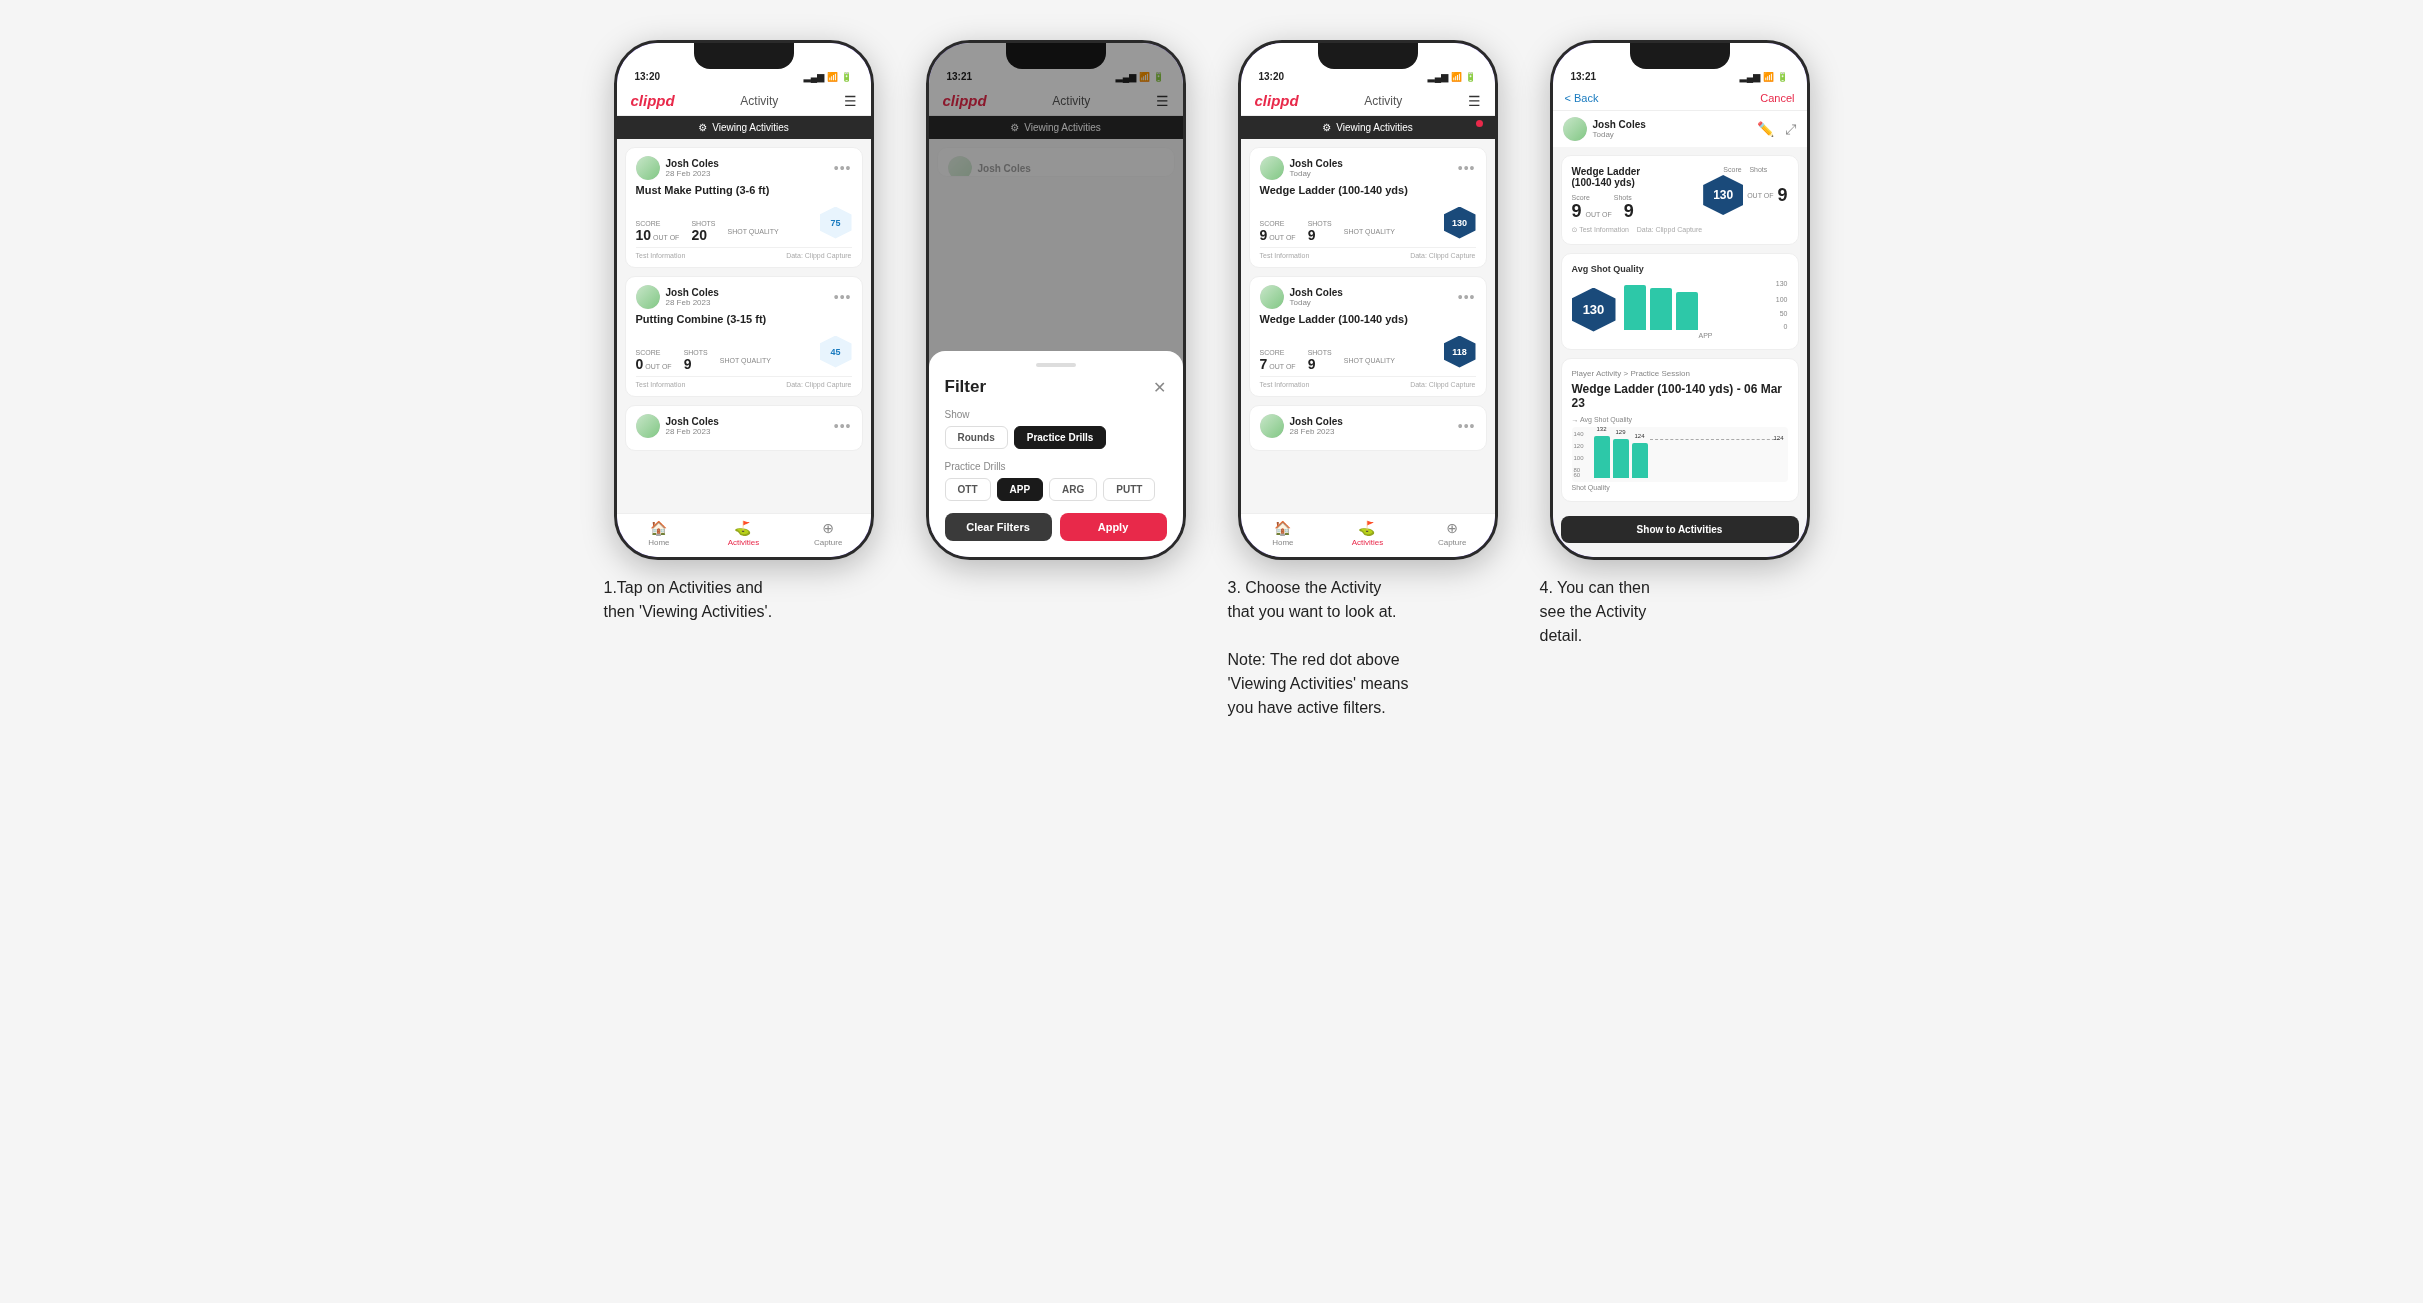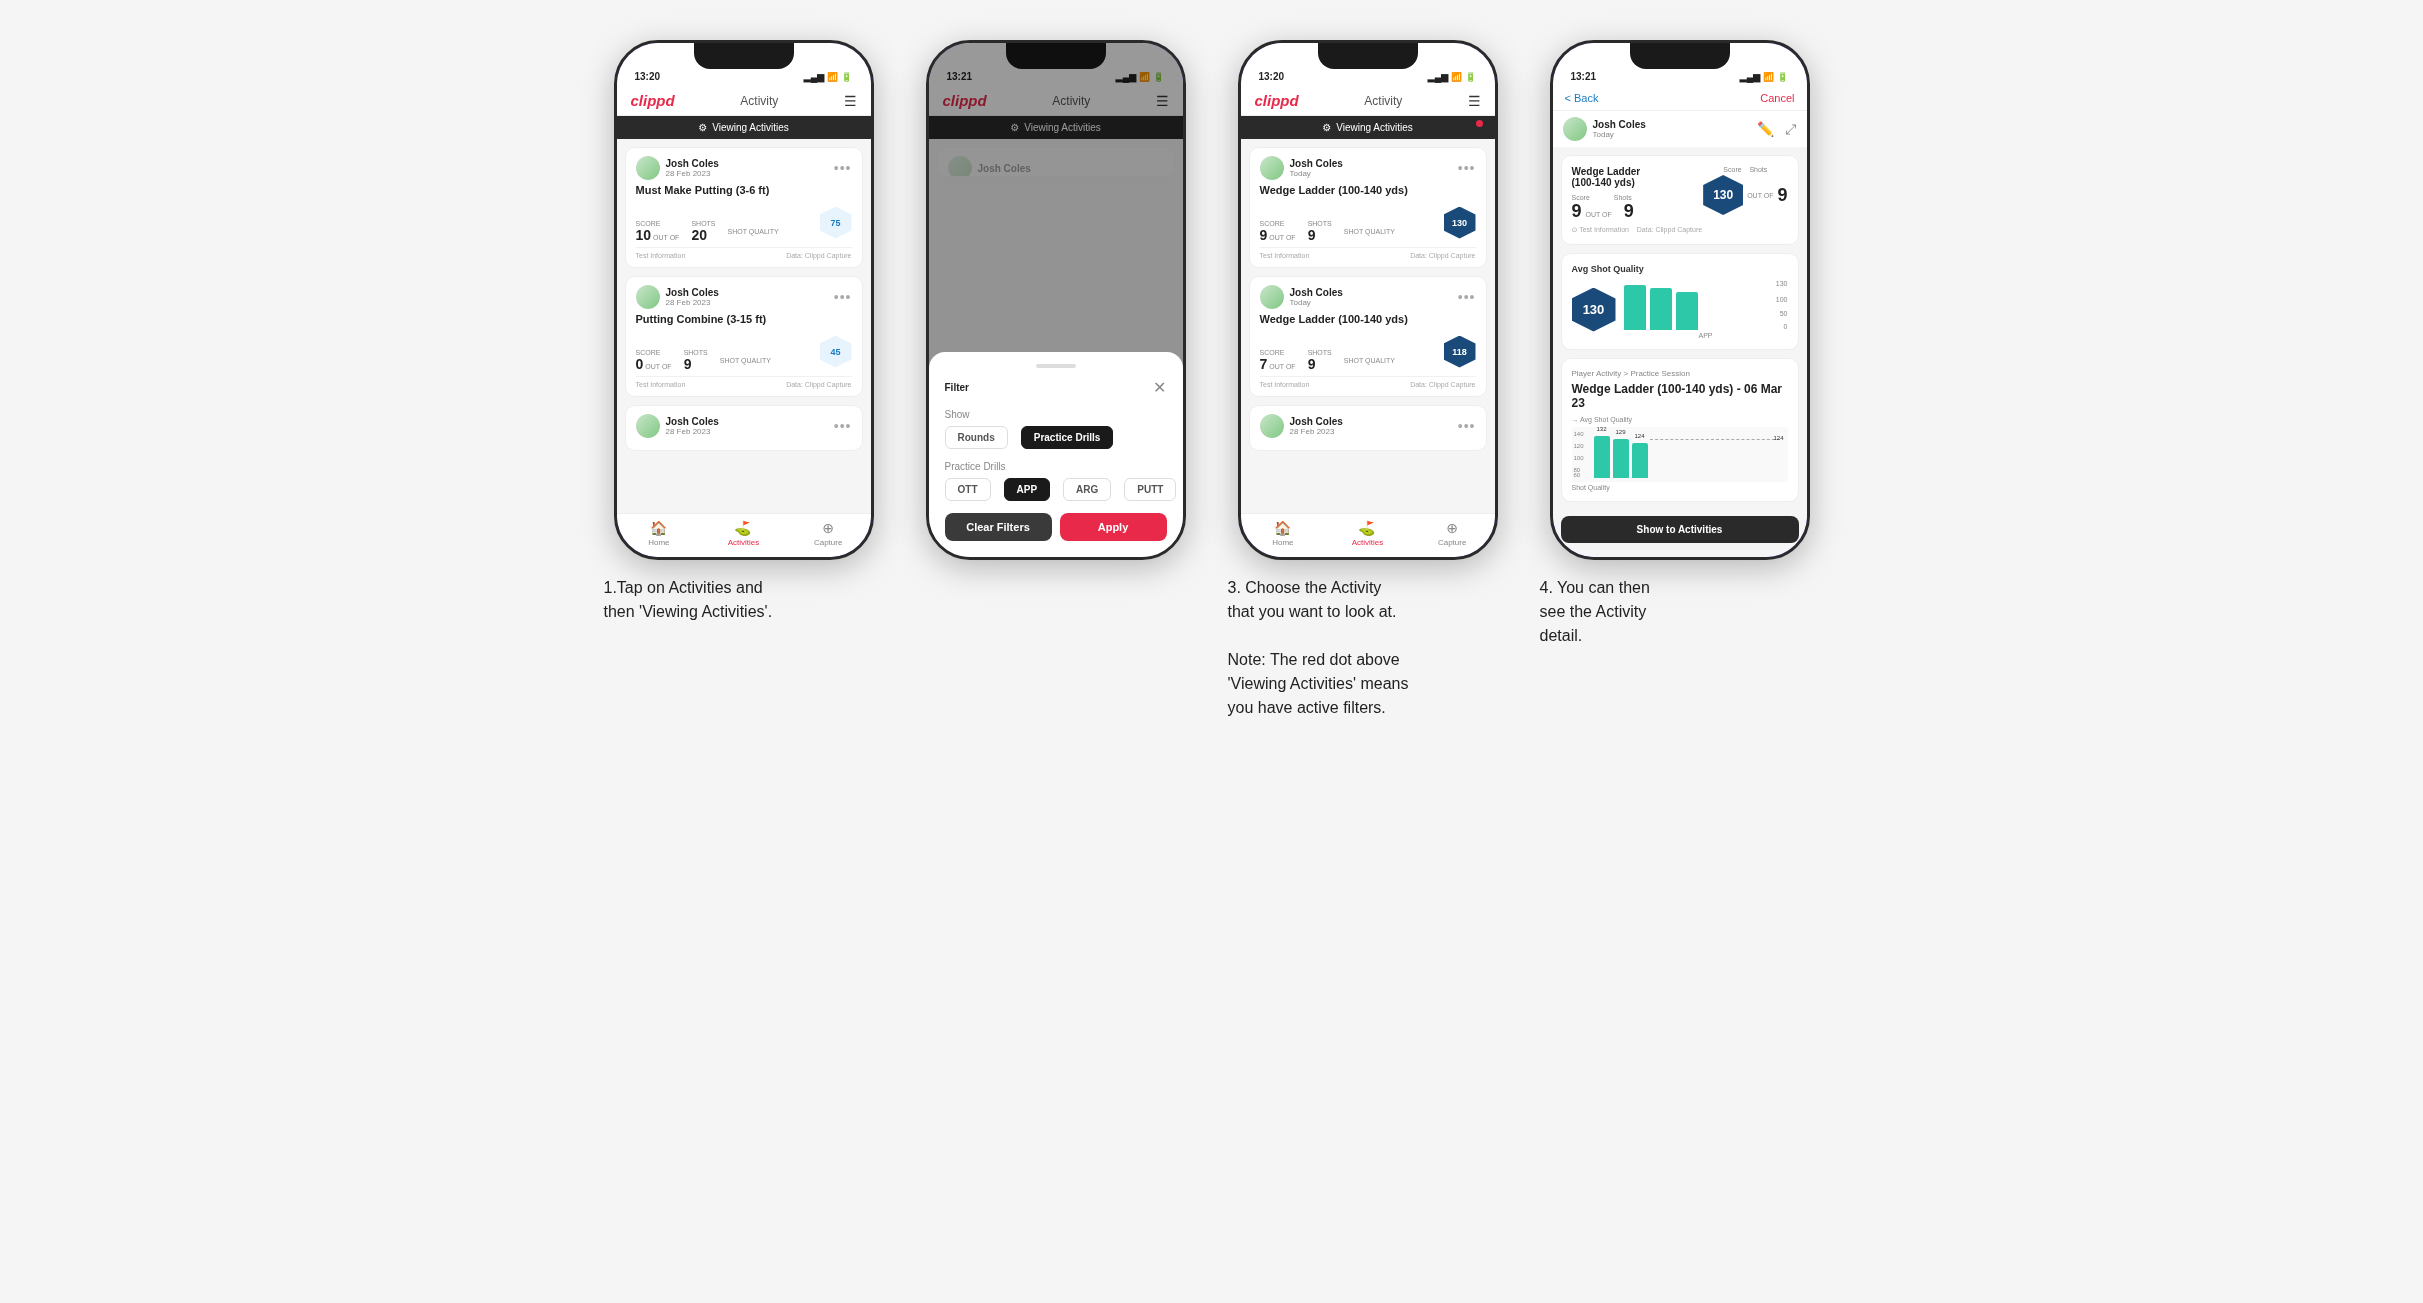--- a/index.html
+++ b/index.html
@@ -227,25 +227,25 @@
       background: #ddd;
       border-radius: 2px;
       margin: 0 auto 10px;
     }
     .modal-header {
       display: flex;
       justify-content: space-between;
       align-items: center;
       margin-bottom: 12px;
     }
-    .modal-title { font-size: 10px; font-weight: 700; color: #222; }
+    .modal-title { font-size: 17px; font-weight: 700; color: #222; }
     .modal-close { font-size: 16px; color: #888; cursor: pointer; }
     .modal-section-label { font-size: 10px; color: #888; margin-bottom: 6px; font-weight: 500; }
     .filter-btn-group {
-      display: flex; gap: 13px; margin-bottom: 12px;
+      display: flex; gap: 6px; margin-bottom: 12px;
     }
     .filter-btn {
       padding: 5px 12px;
       border-radius: 6px;
       font-size: 10px;
       font-weight: 600;
       border: 1.5px solid #ddd;
       background: #fff;
       color: #555;
       cursor: pointer;

